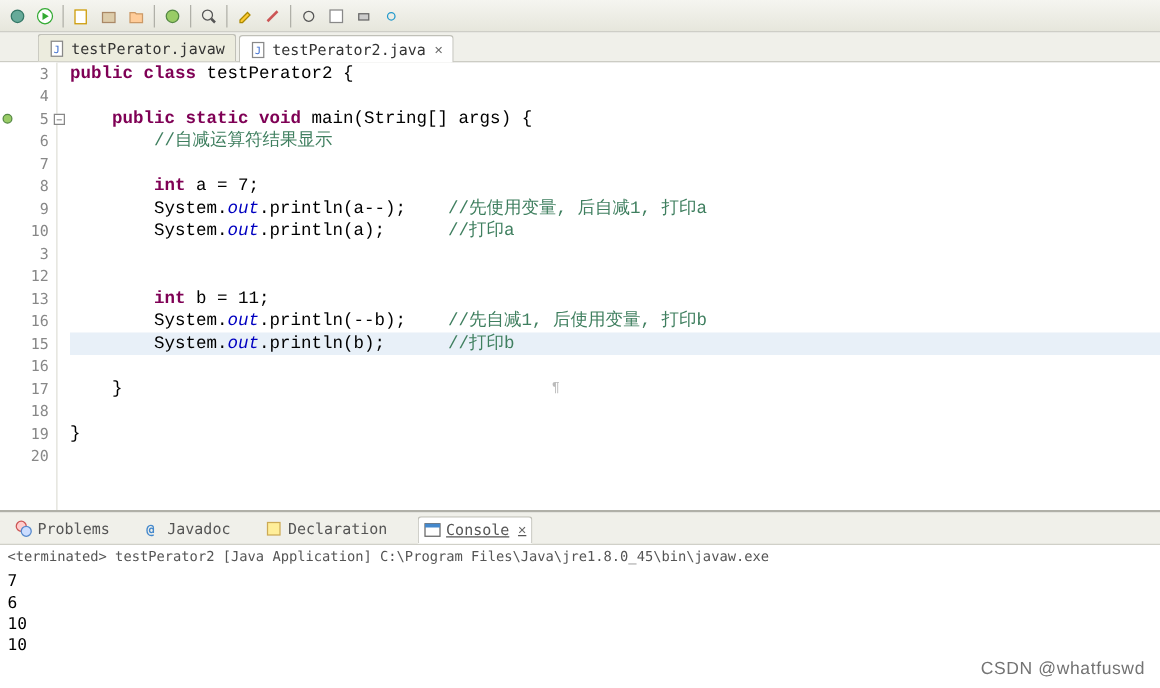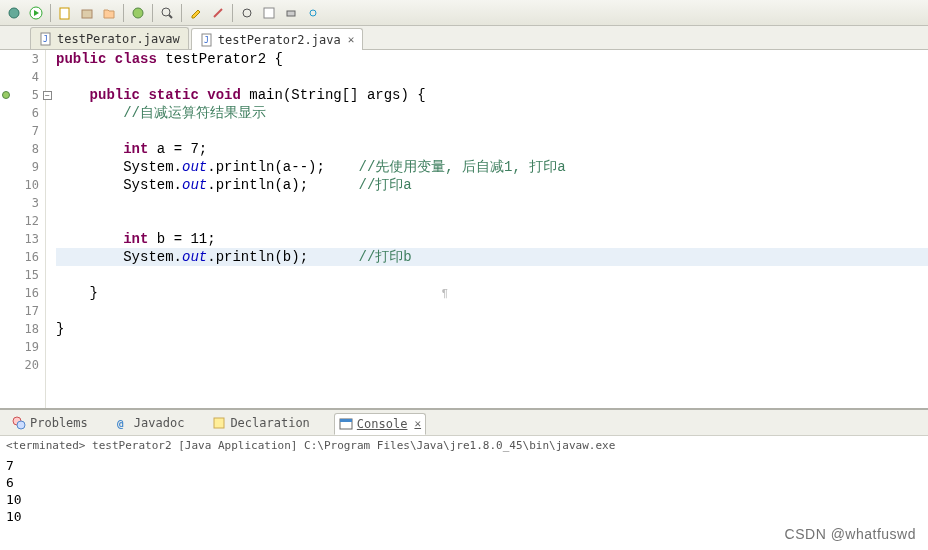--- a/index.html
+++ b/index.html
@@ -162,20 +162,21 @@
       <div class="code-line"></div>
       <div class="code-line">    <span class="kw">public</span> <span class="kw">static</span> <span class="kw">void</span> main(String[] args) {</div>
       <div class="code-line">        <span class="cm">//自减运算符结果显示</span></div>
       <div class="code-line"></div>
       <div class="code-line">        <span class="kw">int</span> a = 7;</div>
       <div class="code-line">        System.<span class="fld">out</span>.println(a--);    <span class="cm">//先使用变量, 后自减1, 打印a</span></div>
       <div class="code-line">        System.<span class="fld">out</span>.println(a);      <span class="cm">//打印a</span></div>
       <div class="code-line"></div>
       <div class="code-line"></div>
       <div class="code-line">        <span class="kw">int</span> b = 11;</div>
+      <div class="code-line">        System.<span class="fld">out</span>.println(--b);    <span class="cm">//先自减1, 后使用变量, 打印b</span></div>
       <div class="code-line hl">        System.<span class="fld">out</span>.println(b);      <span class="cm">//打印b</span></div>
       <div class="code-line"></div>
       <div class="code-line showws">    }</div>
       <div class="code-line"></div>
       <div class="code-line">}</div>
       <div class="code-line"></div>
     </div>
 </div>
 
 <div class="bottom-panel">

